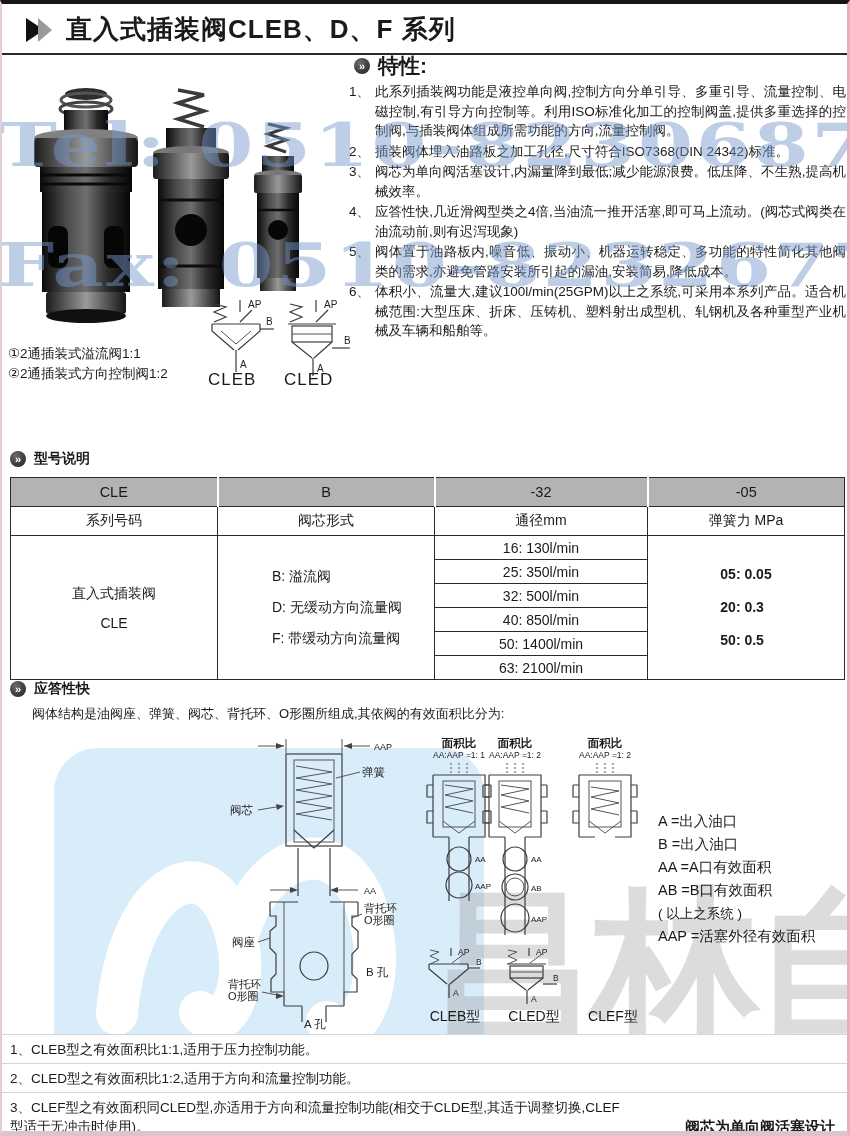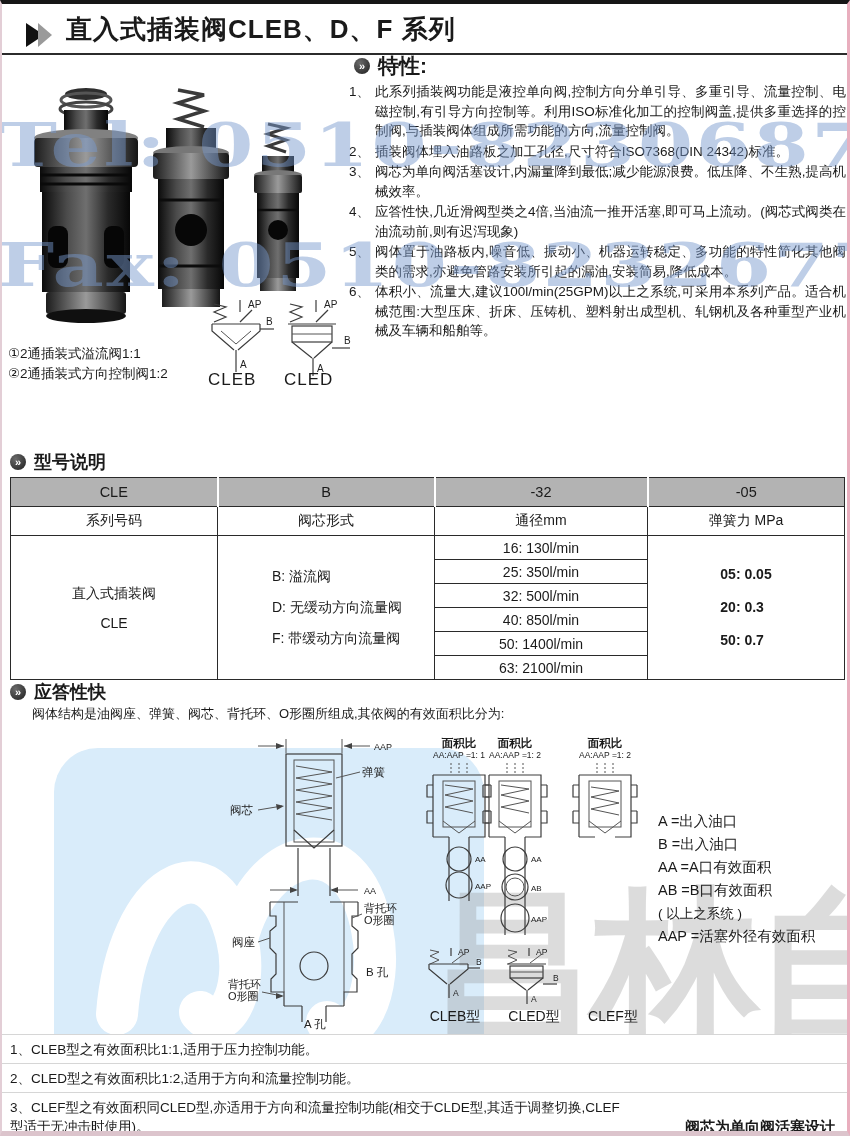--- a/index.html
+++ b/index.html
@@ -4,32 +4,32 @@
 <style>
   html,body{margin:0;padding:0;background:#e9e9e9;}
   .page{
     position:relative;width:850px;height:1136px;margin:0 auto;background:#fff;
     font-family:"Liberation Sans","DejaVu Sans",sans-serif;color:#1a1a1a;
     overflow:hidden;box-sizing:border-box;
     border-top:4px solid #161616;border-left:2px solid #e3ced6;
     border-right:3px solid #e9aebe;border-bottom:5px solid #dcc4cc;
   }
   
-  .title-bar{position:absolute;top:8px;left:24px;display:flex;align-items:flex-end;z-index:2;}
+  .title-bar{position:absolute;top:8px;left:24px;display:flex;align-items:center;z-index:2;}
   .tri{width:0;height:0;border-top:12px solid transparent;border-bottom:12px solid transparent;}
   .tri.black{border-left:18px solid #111;}
   .tri.gray{border-left:14px solid #9a9a9a;margin-left:-6px;}
   .page-title{font-size:26px;font-weight:bold;letter-spacing:1px;margin-left:14px;}
   .title-rule{position:absolute;top:49px;left:0;width:850px;height:2px;background:#2b2b2b;z-index:1;}
 
   
   .sec-head{position:absolute;display:flex;align-items:center;gap:8px;z-index:2;}
   .sec-icon{width:16px;height:16px;border-radius:50%;background:radial-gradient(circle at 35% 30%,#6a6a6a,#1d1d1d);
     color:#fff;font-size:11px;font-weight:bold;display:flex;align-items:center;justify-content:center;line-height:1;}
-  .sec-title{font-size:18px;font-weight:bold;}
+  .sec-title{font-size:14px;font-weight:bold;}
   .sec-title.big{font-size:21px;}
 
   
   .features{position:absolute;left:347px;top:78px;width:497px;z-index:2;}
   .feat{display:flex;margin-bottom:1px;}
   .feat .num{flex:0 0 26px;font-size:13.5px;line-height:19.5px;}
   .feat .txt{flex:1;font-size:13.5px;line-height:19.5px;text-align:justify;}
 
   
   .photo-svg{position:absolute;left:14px;top:74px;z-index:1;}
@@ -246,21 +246,21 @@
       <td rowspan="6" class="cell-spool">
         <div>B: 溢流阀</div>
         <div>D: 无缓动方向流量阀</div>
         <div>F: 带缓动方向流量阀</div>
       </td>
       <td>16: 130l/min</td>
       <td rowspan="6" class="cell-spring">
         <span class="wrap">
           <div>05: 0.05</div>
           <div>20:  0.3</div>
-          <div>50:  0.7</div>
+          <div>50:  0.5</div>
         </span>
       </td>
     </tr>
     <tr class="dia">
           <td>25: 350l/min</td>
         </tr>
     <tr class="dia">
           <td>32: 500l/min</td>
         </tr>
     <tr class="dia">

